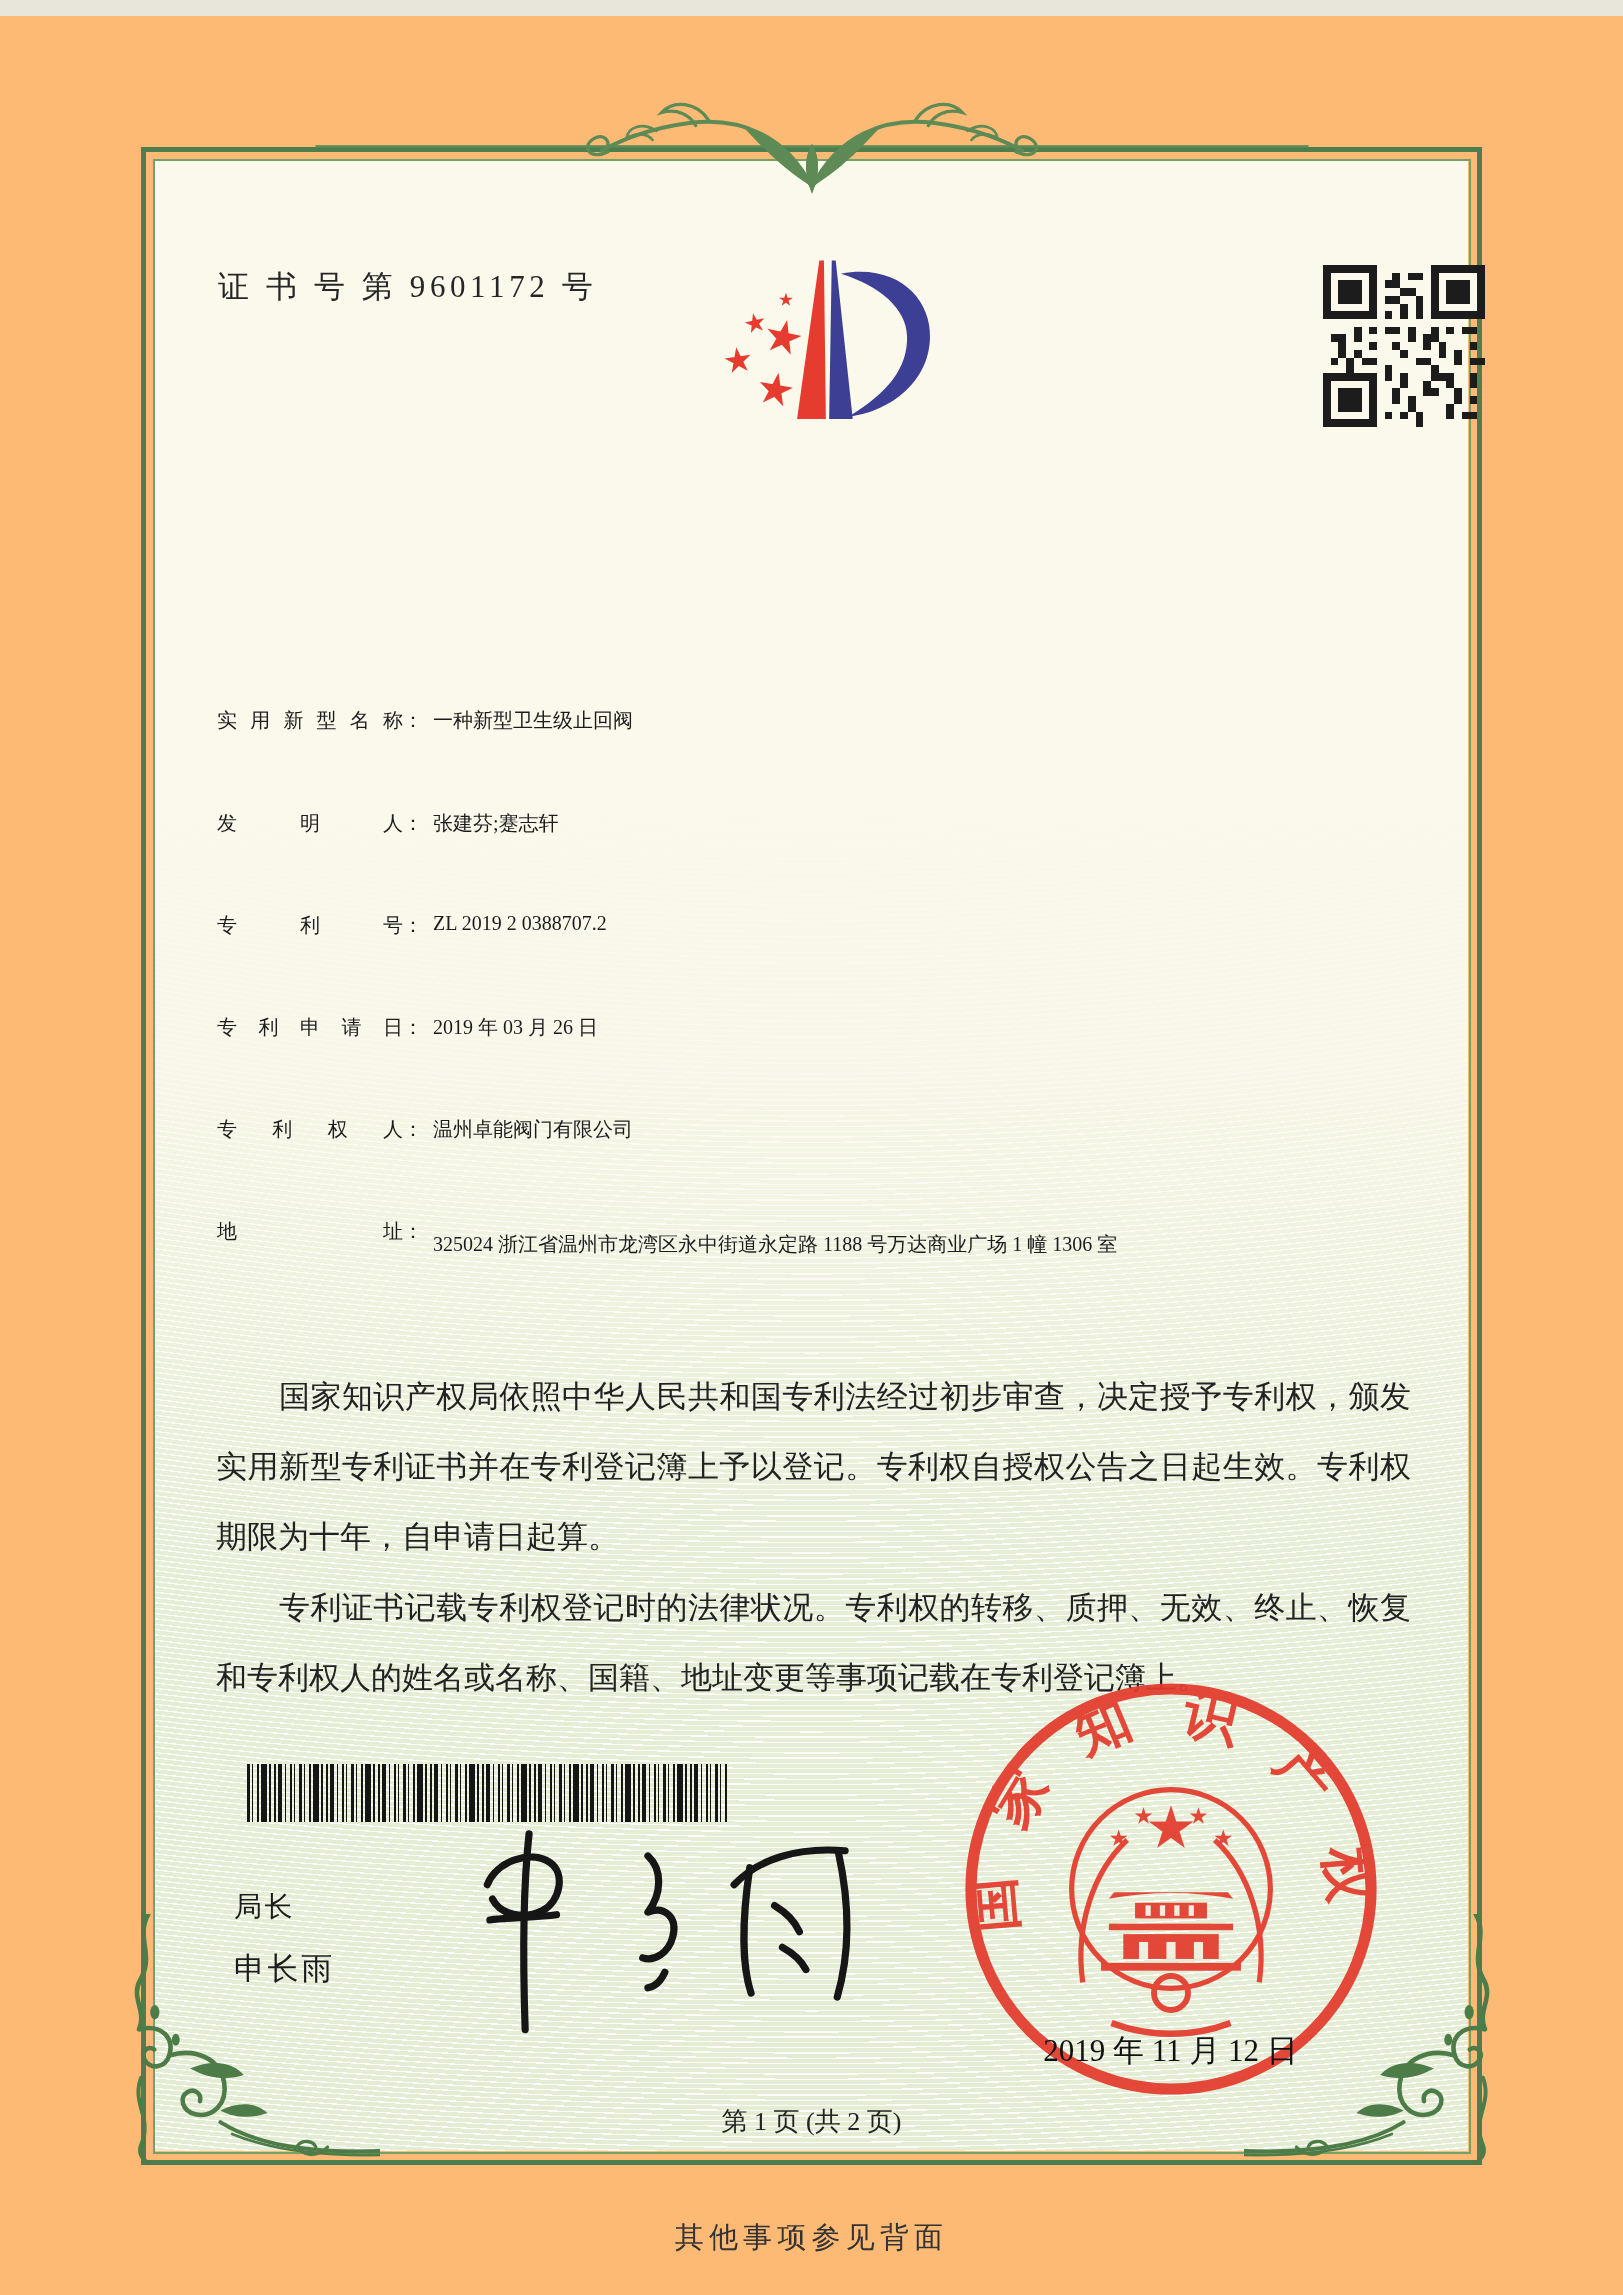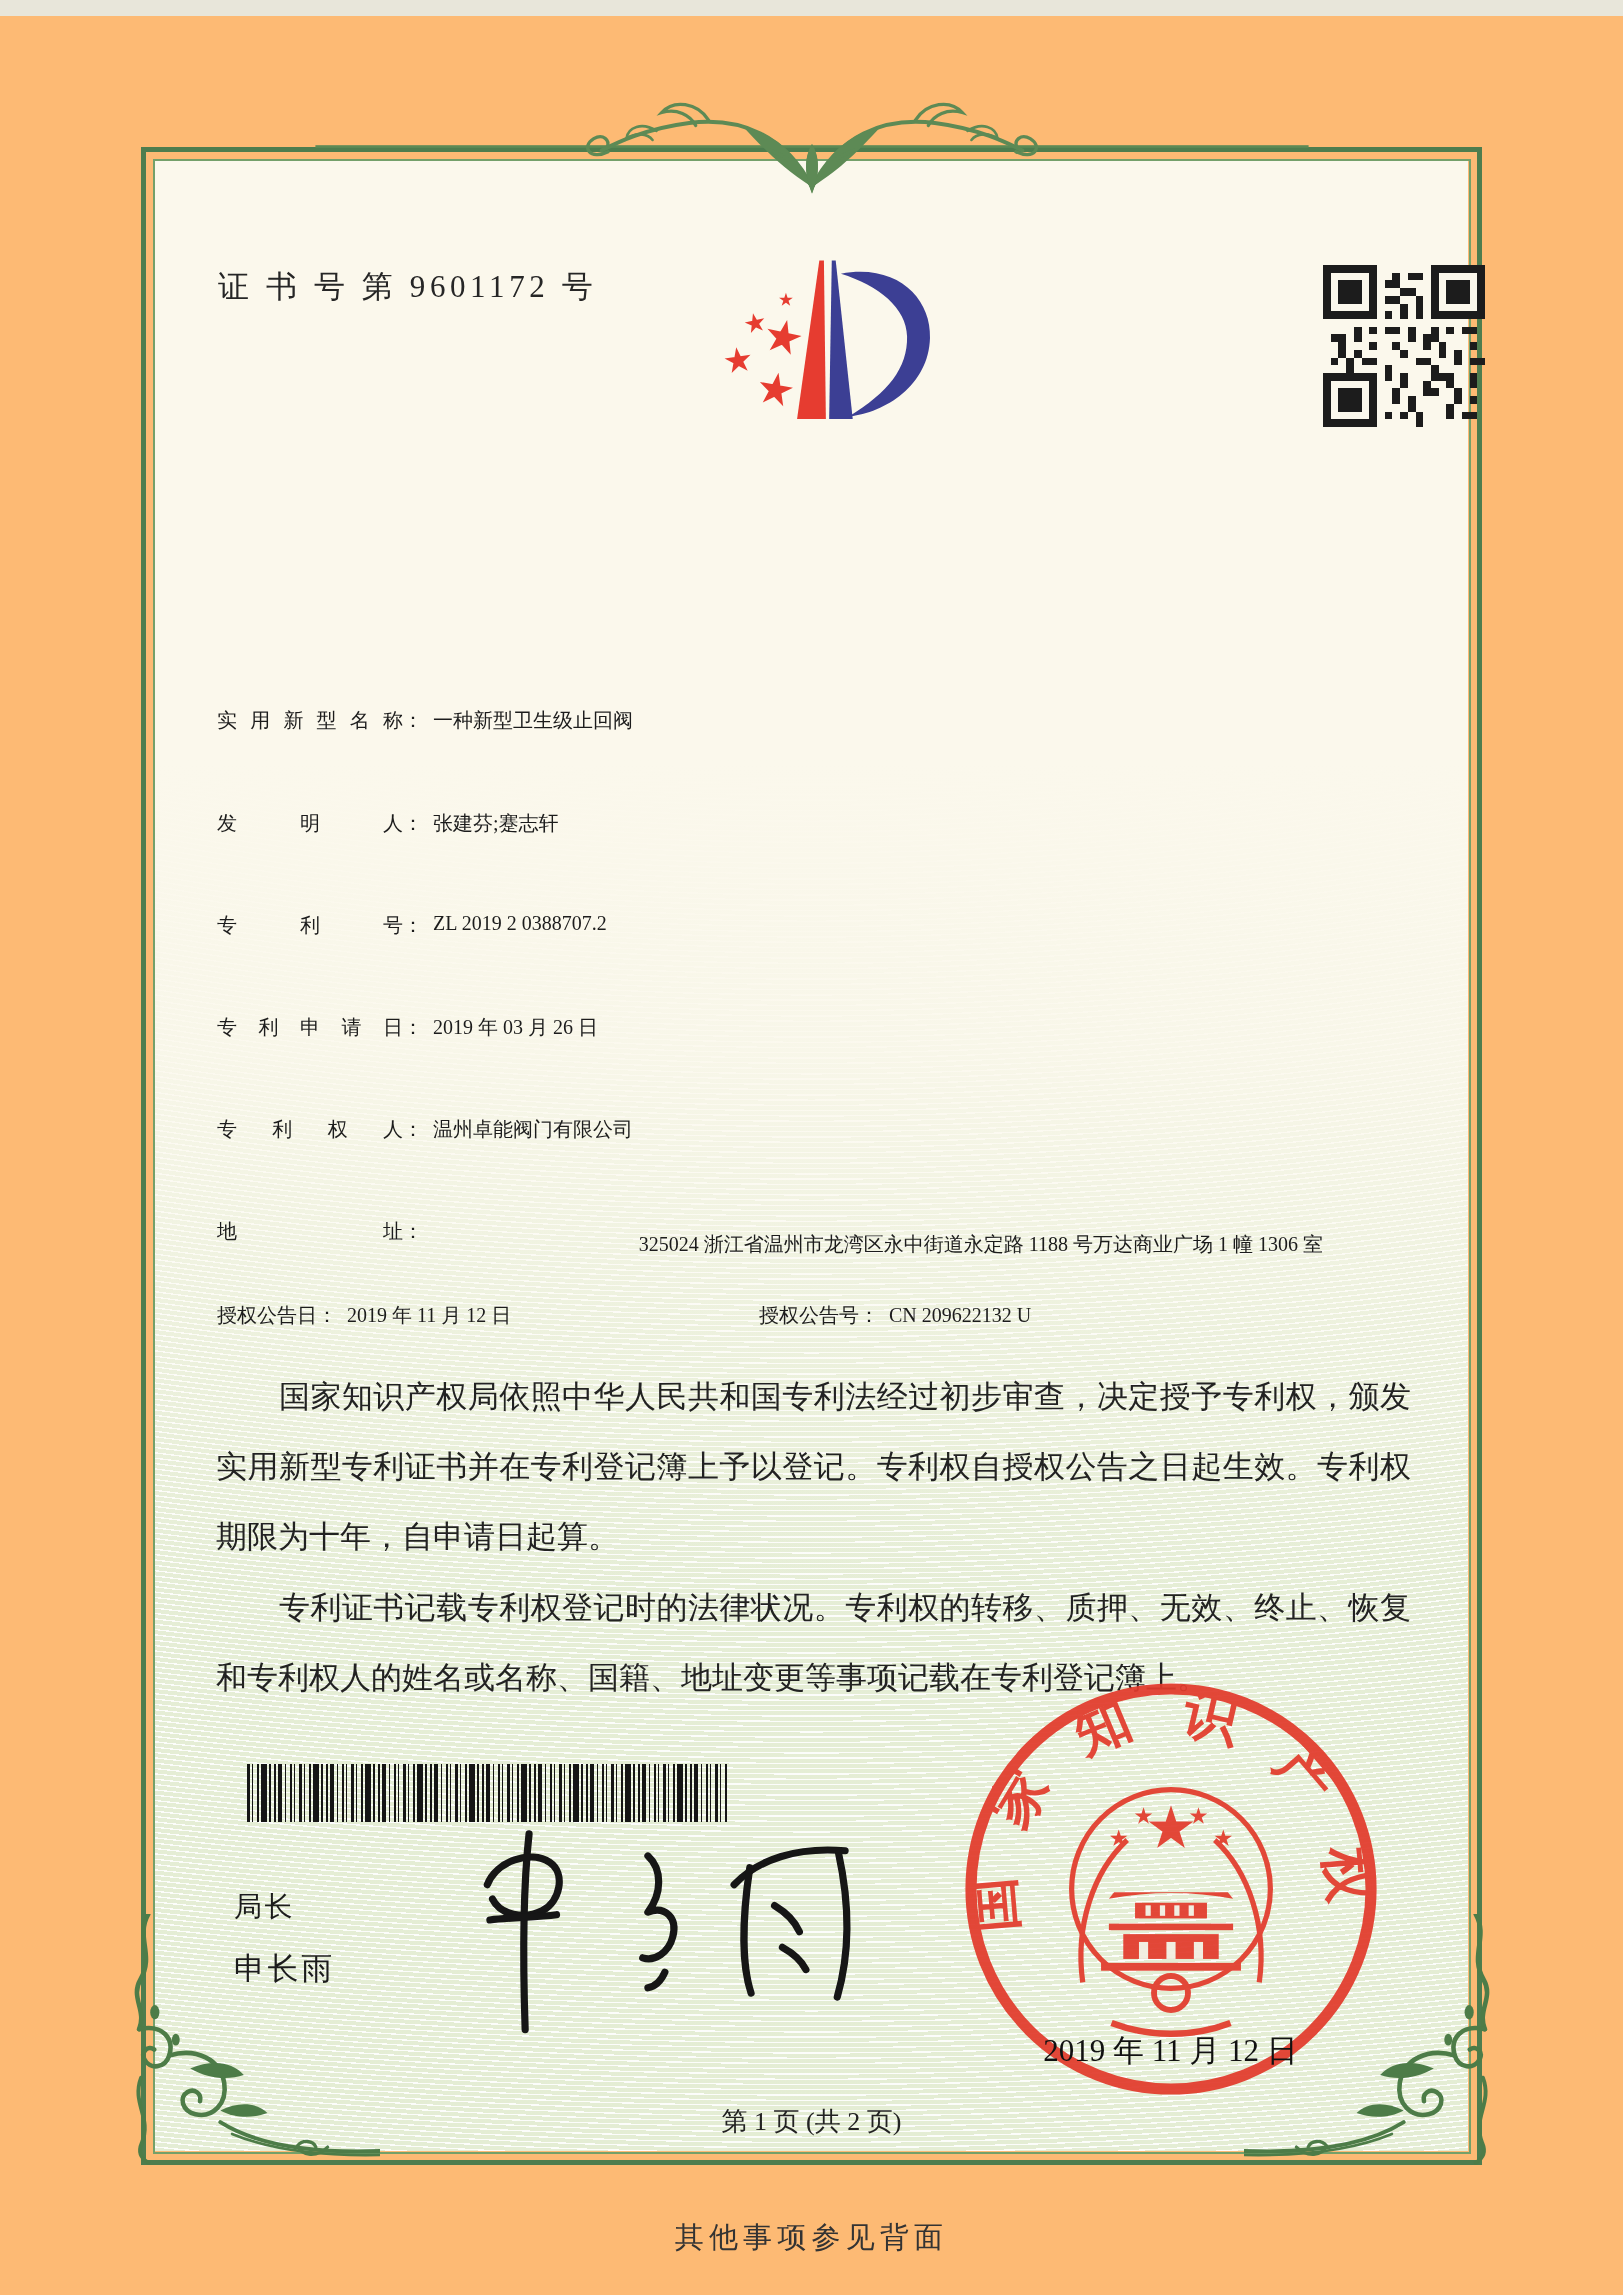--- a/index.html
+++ b/index.html
@@ -27,21 +27,21 @@
   }
   .abs{position:absolute;}
   
   .cert-no{left:218px;top:250px;font-size:31px;letter-spacing:4.6px;color:#262626;z-index:4;}
   .title{left:0;top:497px;width:100%;text-align:center;font-size:69px;font-weight:bold;
          letter-spacing:17px;text-indent:17px;color:#101010;z-index:4;}
   .frow{left:217px;font-size:20px;z-index:4;white-space:nowrap;}
   .flabel{display:inline-block;width:186px;text-align:justify;text-align-last:justify;}
   .fcolon{display:inline-block;width:30px;}
   .fvalue{display:inline-block;white-space:normal;vertical-align:top;}
-  .fvalue.addr{width:890px;line-height:52px;text-align:right;}
+  .fvalue.addr{width:890px;line-height:52px;}
   .grant2{position:absolute;left:542px;top:0;white-space:nowrap;}
   .paras{left:216px;top:1346px;width:1195px;font-size:31px;line-height:70px;
          text-align:justify;color:#222;z-index:4;}
   .paras p{margin:0 0 1.3px 0;text-indent:63px;}
   
   .barcode{
     left:247px;top:1748px;width:480px;height:58px;z-index:4;
     background:repeating-linear-gradient(90deg,
       #151515 0 3.3px,transparent 3.3px 5.2px,#151515 5.2px 6.5px,transparent 6.5px 10.5px,
       #151515 10.5px 12.4px,transparent 12.4px 14.4px,#151515 14.4px 19.6px,transparent 19.6px 22px,
@@ -207,24 +207,20 @@
   </div>
   <div class="abs frow" style="top:998px;">
     <span class="flabel">专利申请日</span><span class="fcolon">：</span><span class="fvalue">2019 年 03 月 26 日</span>
   </div>
   <div class="abs frow" style="top:1100px;">
     <span class="flabel">专利权人</span><span class="fcolon">：</span><span class="fvalue">温州卓能阀门有限公司</span>
   </div>
   <div class="abs frow" style="top:1202px;">
     <span class="flabel">地址</span><span class="fcolon">：</span><span class="fvalue addr">325024 浙江省温州市龙湾区永中街道永定路 1188 号万达商业广场 1 幢 1306 室</span>
   </div>
-  <div class="abs frow" style="top:1286px;">
-    <span>授权公告日</span><span class="fcolon">：</span><span>2019 年 11 月 12 日</span>
-    <span class="grant2"><span>授权公告号</span><span class="fcolon">：</span><span>CN 209622132 U</span></span>
-  </div>
 
   <div class="abs paras">
     <p>国家知识产权局依照中华人民共和国专利法经过初步审查，决定授予专利权，颁发实用新型专利证书并在专利登记簿上予以登记。专利权自授权公告之日起生效。专利权期限为十年，自申请日起算。</p>
     <p>专利证书记载专利权登记时的法律状况。专利权的转移、质押、无效、终止、恢复和专利权人的姓名或名称、国籍、地址变更等事项记载在专利登记簿上。</p>
   </div>
 
   <div class="abs barcode"></div>
 
   <div class="abs post">局长</div>
   <div class="abs post-name">申长雨</div>

